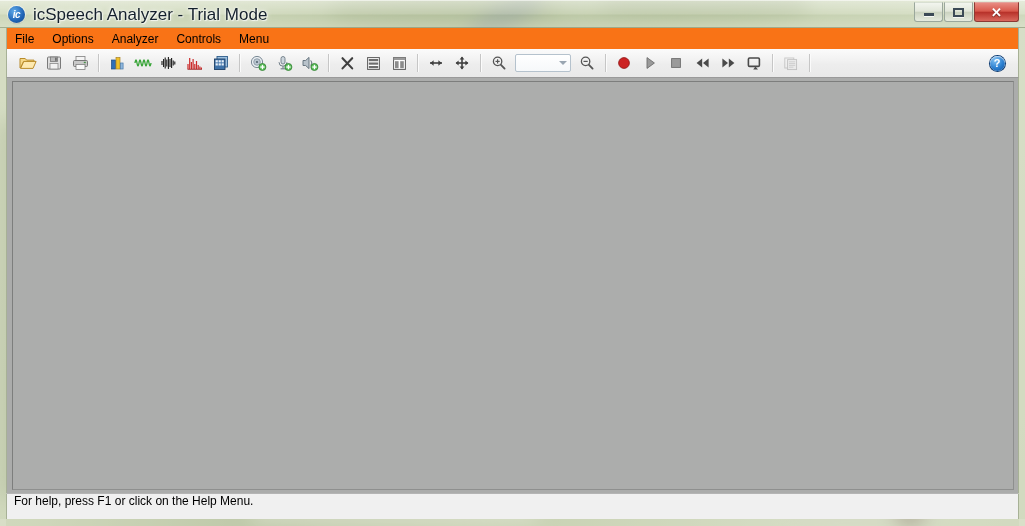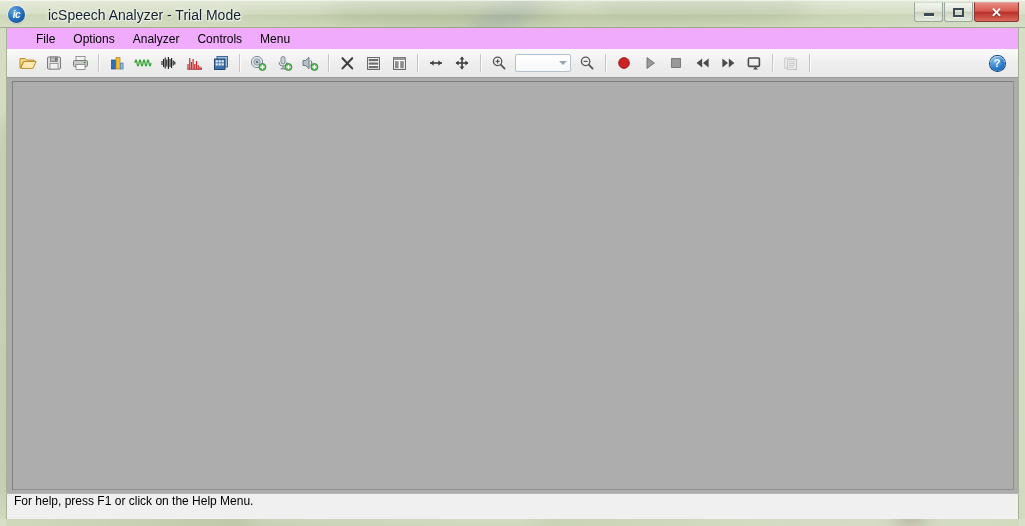--- a/index.html
+++ b/index.html
@@ -61,21 +61,20 @@
     height: 28px;
     box-sizing: border-box;
     background: linear-gradient(180deg,
         rgba(238,242,230,.72) 0%,
         rgba(223,230,208,.60) 48%,
         rgba(206,216,188,.55) 52%,
         rgba(222,229,207,.62) 100%);
     border-top: 1px solid rgba(255,255,255,.70);
     display: flex;
     align-items: center;
-    gap: 15px;
   }
   #titlebar::after {
     content: "";
     position: absolute;
     left: 0; bottom: 0; right: 0;
     height: 1px;
     background: rgba(120,135,100,.55);
   }
 
   .app-icon {
@@ -88,21 +87,21 @@
     font-size: 10px;
     font-style: italic;
     font-weight: bold;
     line-height: 17px;
     text-align: center;
     letter-spacing: -0.5px;
     flex: 0 0 auto;
   }
   #title-text {
     margin-left: 8px;
-    font-size: 14px;
+    font-size: 17px;
     color: #14202c;
     text-shadow:
        0 0 3px rgba(255,255,255,.95),
        0 0 6px rgba(255,255,255,.85),
        1px 1px 0 rgba(255,255,255,.6);
     white-space: nowrap;
   }
 
   
   #winbuttons {
@@ -150,26 +149,26 @@
     font-family: "Liberation Sans", sans-serif;
   }
 
   
   #menubar {
     position: absolute;
     left: 6px; top: 28px;
     width: 1013px;
     height: 21px;
     box-sizing: border-box;
-    background: #f0abfc;
+    background: #f97316;
     border-left: 1px solid #a7b196;
     border-right: 1px solid #a7b196;
     display: flex;
     align-items: center;
-    padding-left: 21px;
+    padding-left: 0;
   }
   .menu-item {
     font-size: 12px;
     color: #000;
     padding: 2px 8px;
     margin-right: 2px;
     white-space: nowrap;
     cursor: default;
   }
 

